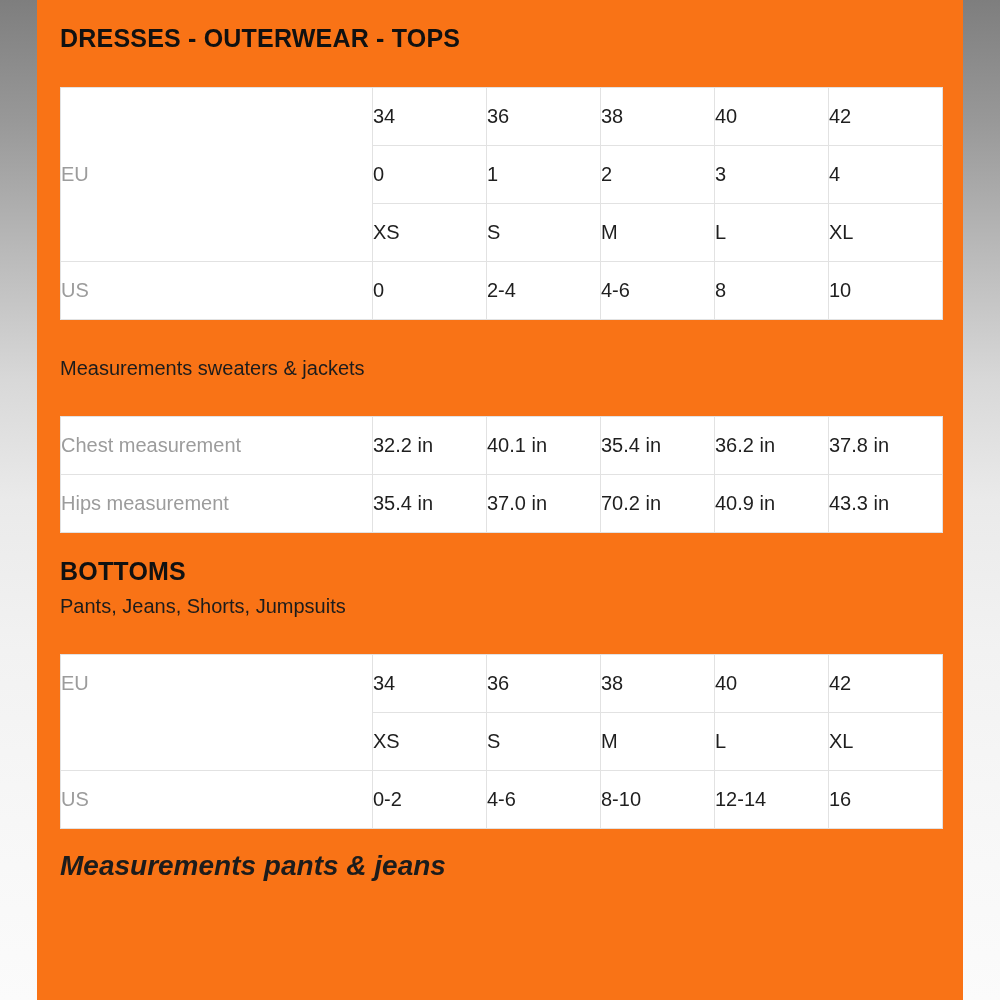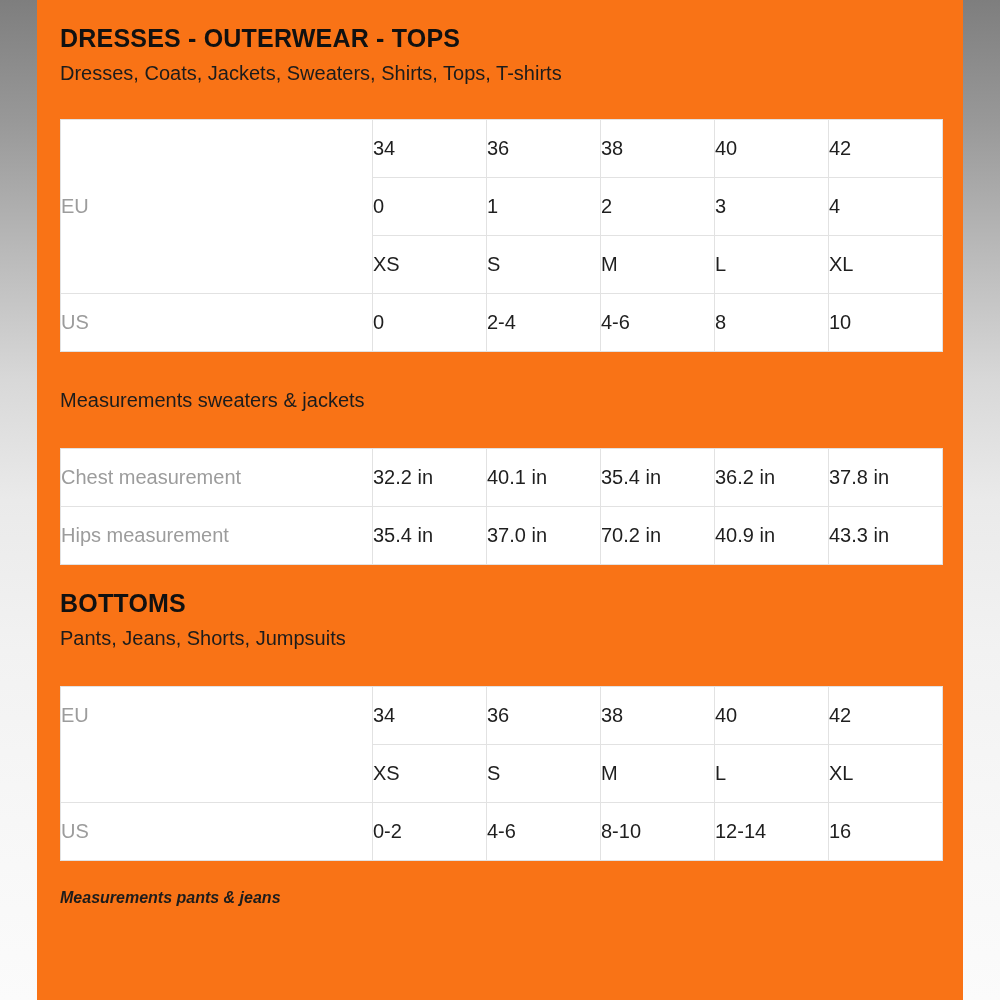--- a/index.html
+++ b/index.html
@@ -76,38 +76,37 @@
   table.size-table td.label { color: #9c9c9c; }
   table.size-table td.vtop {
     vertical-align: top;
     line-height: 57px;
     padding: 0;
   }
 
   .bottoms-title { margin-top: 64px; }
   .clipped-heading {
     margin-top: 26px;
-    font-size: 16px;
+    font-size: 28px;
     line-height: 22px;
     font-style: italic;
     color: #1c1c1c;
     white-space: nowrap;
   }
 </style>
 </head>
 <body>
 
 <div class="page">
   <div class="edge-strip left"></div>
   <div class="edge-strip right"></div>
 
   <div class="content">
 
     <h1 class="section-title">DRESSES - OUTERWEAR - TOPS</h1>
-    <div class="section-subtitle">Dresses, Coats, Jackets, Sweaters, Shirts, Tops, T-shirts</div>
 
     <table class="size-table">
       <colgroup>
         <col class="label-col">
         <col>
           <col>
           <col>
           <col>
           <col>
       </colgroup>

